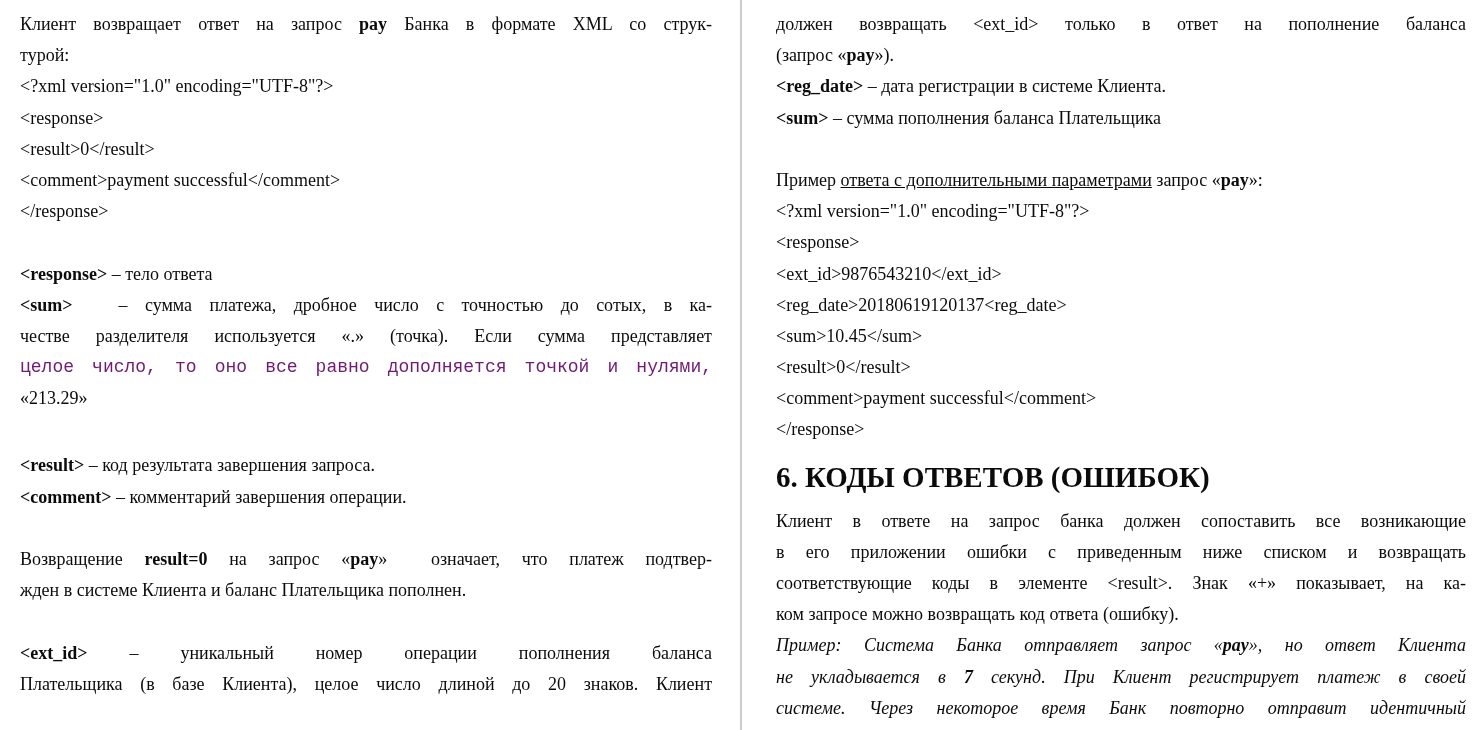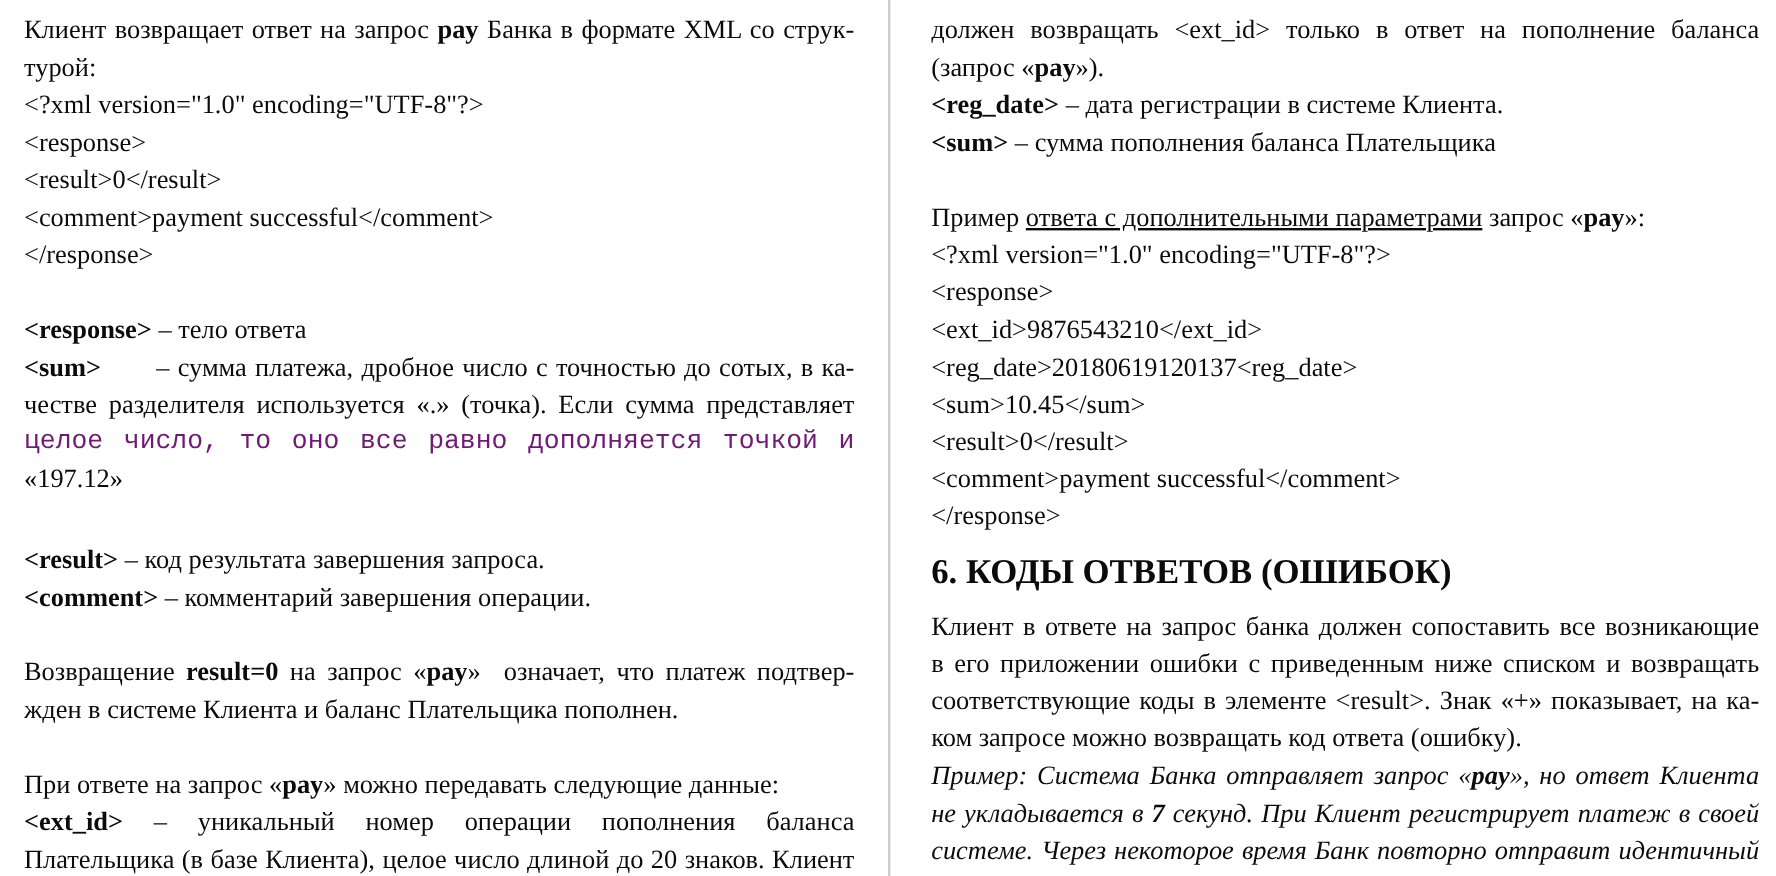--- a/index.html
+++ b/index.html
@@ -11,21 +11,21 @@
     font-family: "Liberation Serif", "DejaVu Serif", serif;
   }
   .page-col {
     position: absolute;
     top: 9px;
   }
   #col-left  { left: 20px;  width: 692px; }
   #col-right { left: 776px; width: 690px; }
   .line {
     font-family: "Liberation Serif", "DejaVu Serif", serif;
-    font-size: 22px;
+    font-size: 18px;
     line-height: 31.2px;
     height: 31.2px;
     color: #0b0b0b;
     overflow: hidden;
     white-space: nowrap;
   }
   .line.justify {
     white-space: normal;
     text-align: justify;
     text-align-last: justify;
@@ -56,28 +56,27 @@
     <div class="line" style="color: rgb(11, 11, 11);"><span class="seg">&lt;?xml version="1.0" encoding="UTF-8"?&gt;</span></div>
     <div class="line" style="color: rgb(11, 11, 11);"><span class="seg">&lt;response&gt;</span></div>
     <div class="line" style="color: rgb(11, 11, 11);"><span class="seg">&lt;result&gt;0&lt;/result&gt;</span></div>
     <div class="line" style="color: rgb(11, 11, 11);"><span class="seg">&lt;comment&gt;payment successful&lt;/comment&gt;</span></div>
     <div class="line" style="color: rgb(11, 11, 11);"><span class="seg">&lt;/response&gt;</span></div>
     <div class="line" style="color: rgb(11, 11, 11);">&nbsp;</div>
     <div class="line" style="color: rgb(11, 11, 11);"><span class="seg b">&lt;response&gt;</span><span class="seg"> – тело ответа</span></div>
     <div class="line justify" style="color: rgb(11, 11, 11);"><span class="seg b">&lt;sum&gt;</span><span class="tab" style="width: 46px;"></span><span class="seg">– сумма платежа, дробное число с точностью до сотых, в ка-</span></div>
     <div class="line justify" style="color: rgb(11, 11, 11);"><span class="seg">честве разделителя используется «.» (точка). Если сумма представляет</span></div>
     <div class="line justify" style="color: #701a75; font-family: Liberation Mono, monospace;"><span class="seg">целое число, то оно все равно дополняется точкой и нулями, например</span></div>
-    <div class="line" style="color: rgb(11, 11, 11);"><span class="seg">«197.12»</span></div>
+    <div class="line" style="color: rgb(11, 11, 11);"><span class="seg">«213.29»</span></div>
     <div class="line" style="color: rgb(11, 11, 11); margin-top: 36px;"><span class="seg b">&lt;result&gt;</span><span class="seg"> – код результата завершения запроса.</span></div>
     <div class="line" style="color: rgb(11, 11, 11);"><span class="seg b">&lt;comment&gt;</span><span class="seg"> – комментарий завершения операции.</span></div>
     <div class="line" style="color: rgb(11, 11, 11);">&nbsp;</div>
     <div class="line justify" style="color: rgb(11, 11, 11);"><span class="seg">Возвращение </span><span class="seg b">result=0</span><span class="seg"> на запрос «</span><span class="seg b">pay</span><span class="seg">»&nbsp; означает, что платеж подтвер-</span></div>
     <div class="line" style="color: rgb(11, 11, 11);"><span class="seg">жден в системе Клиента и баланс Плательщика пополнен.</span></div>
     <div class="line" style="color: rgb(11, 11, 11);">&nbsp;</div>
-    <div class="line" style="color: rgb(11, 11, 11);"><span class="seg">При ответе на запрос «</span><span class="seg b">pay</span><span class="seg">» можно передавать следующие данные:</span></div>
     <div class="line justify" style="color: rgb(11, 11, 11);"><span class="seg b">&lt;ext_id&gt;</span><span class="seg"> – уникальный номер операции пополнения баланса</span></div>
     <div class="line justify" style="color: rgb(11, 11, 11);"><span class="seg">Плательщика (в базе Клиента), целое число длиной до 20 знаков. Клиент</span></div>
   </div>
 <div id="page-divider" style="background: rgb(204, 204, 204);"></div>
 <div id="col-right" class="page-col">
     <div class="line justify" style="color: rgb(11, 11, 11);"><span class="seg">должен возвращать &lt;ext_id&gt; только в ответ на пополнение баланса</span></div>
     <div class="line" style="color: rgb(11, 11, 11);"><span class="seg">(запрос «</span><span class="seg b">pay</span><span class="seg">»).</span></div>
     <div class="line" style="color: rgb(11, 11, 11);"><span class="seg b">&lt;reg_date&gt;</span><span class="seg"> – дата регистрации в системе Клиента.</span></div>
     <div class="line" style="color: rgb(11, 11, 11);"><span class="seg b">&lt;sum&gt;</span><span class="seg"> – сумма пополнения баланса Плательщика</span></div>
     <div class="line" style="color: rgb(11, 11, 11);">&nbsp;</div>

